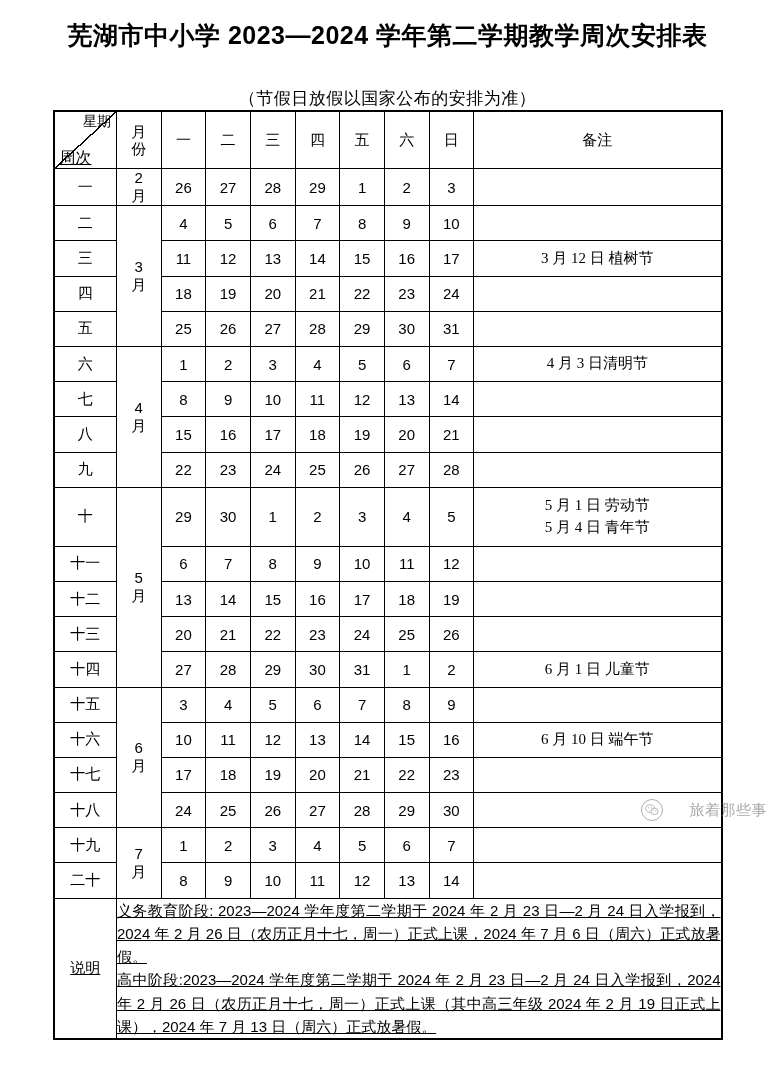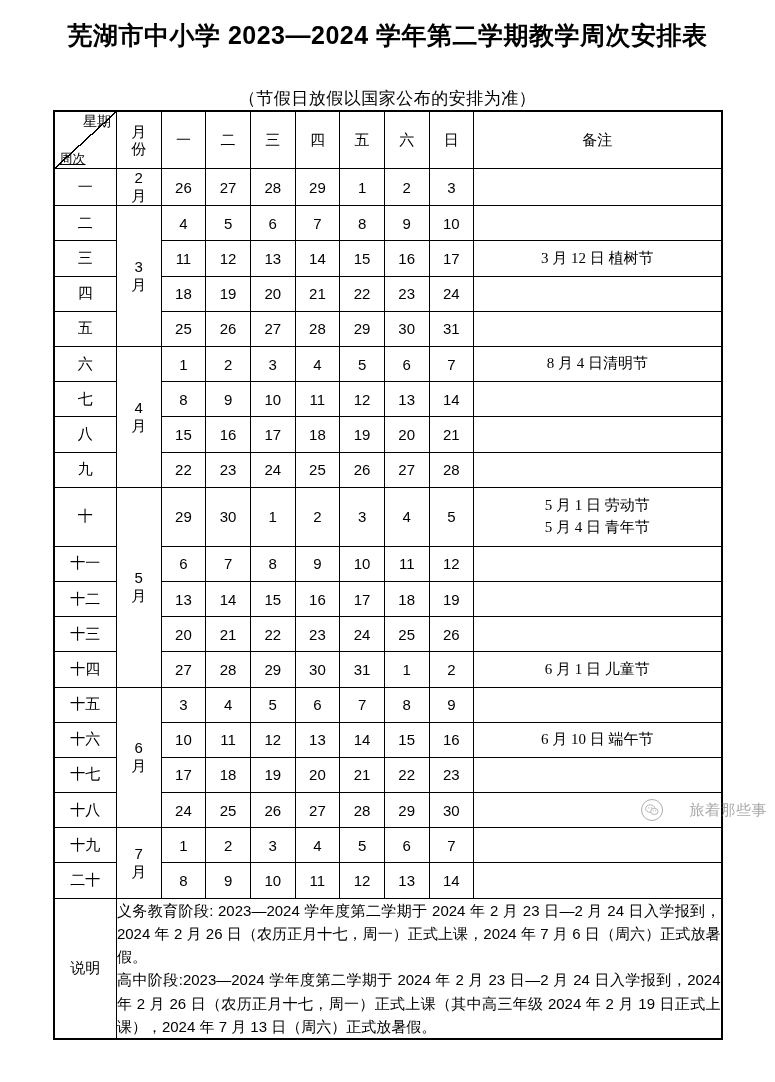--- a/index.html
+++ b/index.html
@@ -77,21 +77,21 @@
     position: absolute;
     top: 2px;
     right: 5px;
     font-size: 14px;
     line-height: 1.1;
   }
   .corner-cell .lbl-zhouci {
     position: absolute;
     bottom: 2px;
     left: 5px;
-    font-size: 13px;
+    font-size: 16px;
     line-height: 1.1;
     text-decoration: underline;
   }
   .vert-head {
     font-size: 17px;
     line-height: 1.15;
   }
   .vert-head span { display: block; }
   .dow { font-size: 17px; }
   .remark-head { font-size: 17px; margin-top: 32px; }
@@ -107,21 +107,21 @@
   .month-cell span { display: block; }
   .day-cell { font-size: 15px; }
   .remark-cell {
     font-size: 15px;
     line-height: 1.45;
     text-align: center;
   }
   .remark-cell .rl { display: block; font-family: Liberation Serif, serif; }
 
   
-  tr.note-row td { vertical-align: middle; }
+  tr.note-row td { vertical-align: middle; text-decoration: underline; }
   .note-label {
     font-size: 17px;
   }
   .note-body {
     text-align: left;
     font-size: 14.5px;
     line-height: 1.55;
     padding: 5px 6px 6px 6px;
   }
   .note-body p {
@@ -269,21 +269,21 @@
             <span>月</span>
           </td>
           <td class="day-cell">1</td>
           <td class="day-cell">2</td>
           <td class="day-cell">3</td>
           <td class="day-cell">4</td>
           <td class="day-cell">5</td>
           <td class="day-cell">6</td>
           <td class="day-cell">7</td>
           <td class="remark-cell">
-            <span class="rl">8 月 4 日清明节</span>
+            <span class="rl">4 月 3 日清明节</span>
           </td>
         </tr>
         <tr class="wk-row">
           <td class="week-cell">七</td>
           <td class="day-cell">8</td>
           <td class="day-cell">9</td>
           <td class="day-cell">10</td>
           <td class="day-cell">11</td>
           <td class="day-cell">12</td>
           <td class="day-cell">13</td>

